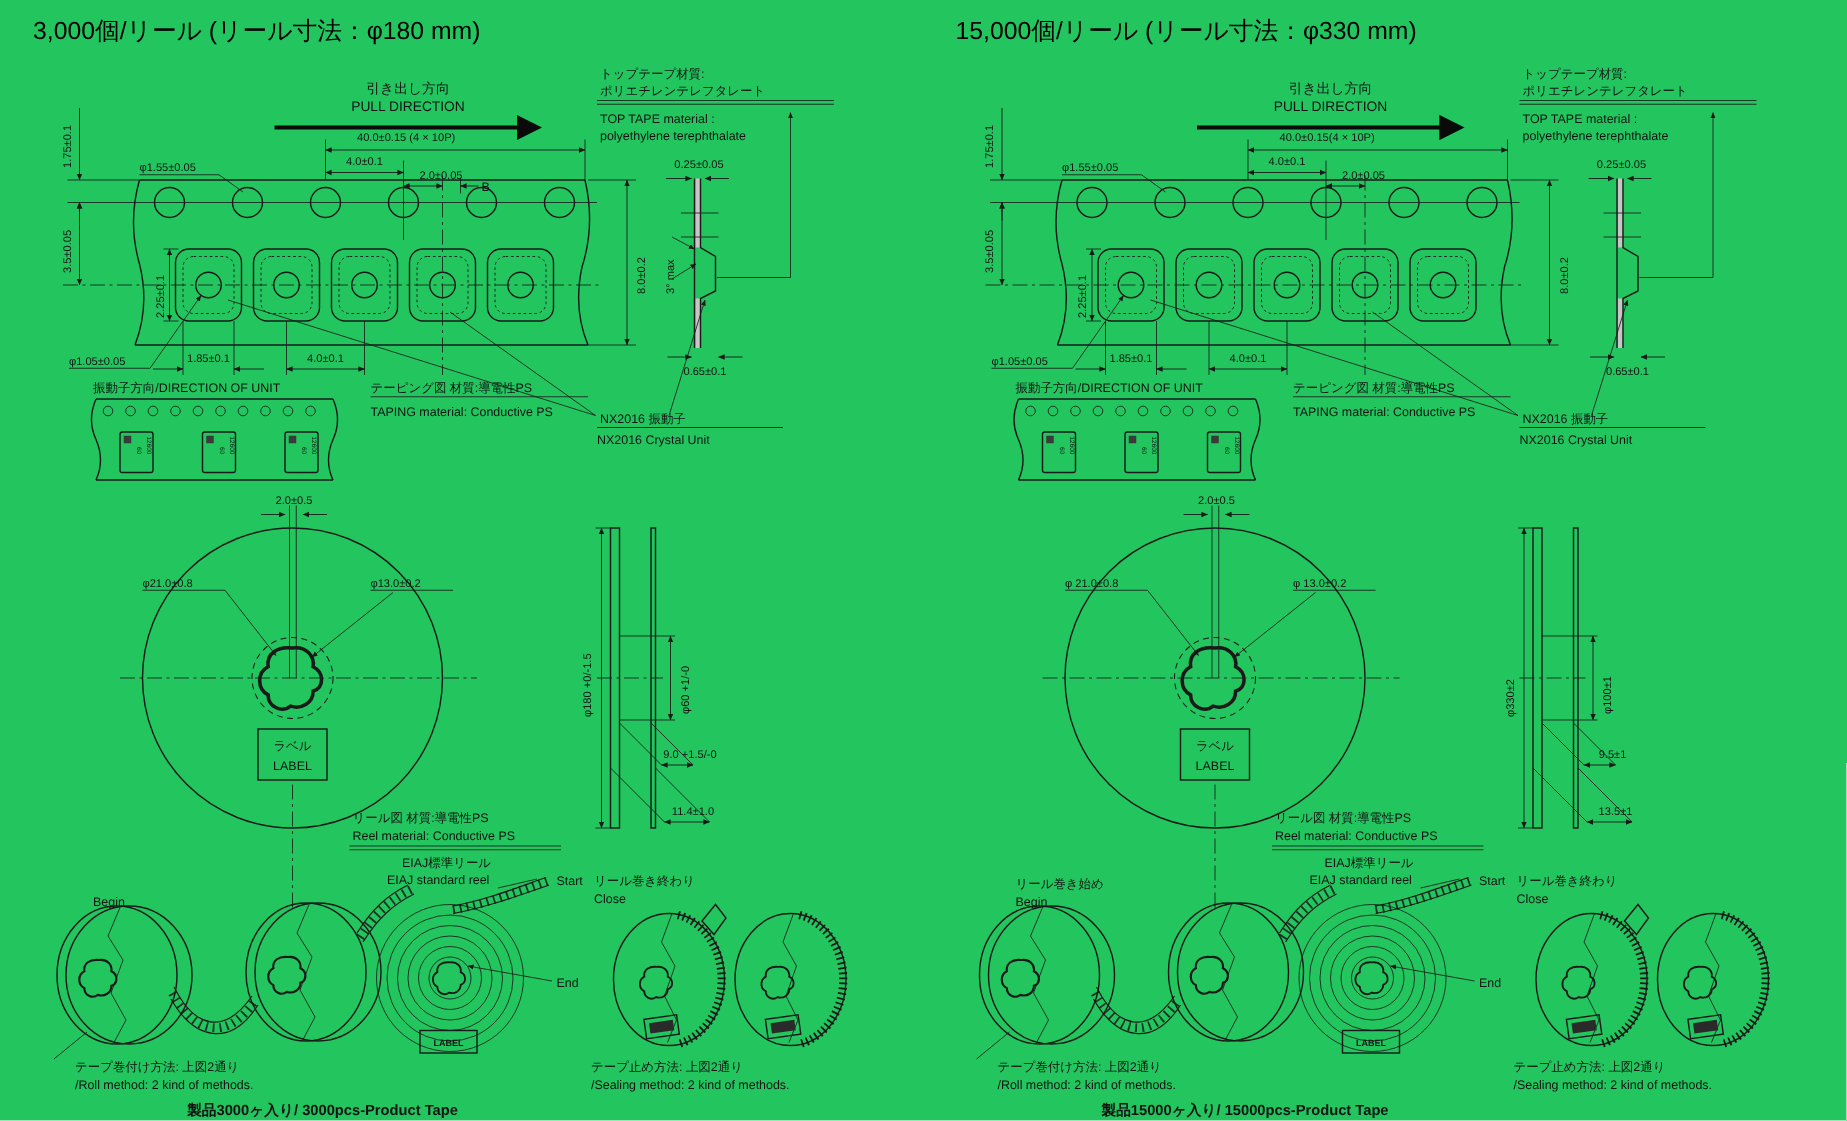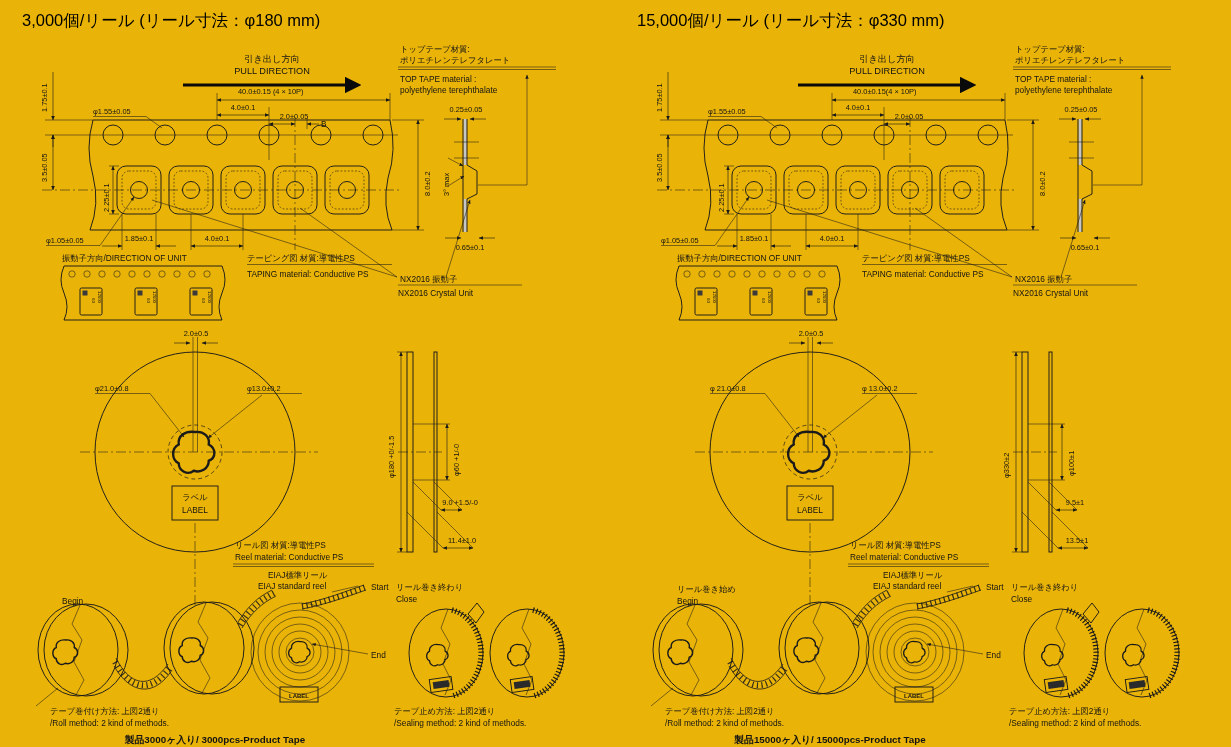--- a/index.html
+++ b/index.html
@@ -1,16 +1,16 @@
 <!DOCTYPE html>
 <html><head>
 <meta charset="utf-8">
 <style>
   html,body{margin:0;padding:0;background:#fff;}
-  .page{width:1231px;height:747px;background:#eab308;display:flex;overflow:hidden;text-decoration:underline;}
+  .page{width:1231px;height:747px;background:#22c55e;display:flex;overflow:hidden;text-decoration:underline;}
   .panel{width:615px;height:747px;position:relative;flex:0 0 auto;}
   
   #panel-right .left-only{display:none;}
   svg text{fill:#141414;font-family:"Liberation Sans","DejaVu Sans",sans-serif;}
   .title{font-size:16.5px;fill:#000;}
   .t4{font-size:4.3px;}
   .t7{font-size:7.4px;}
   .t8{font-size:8.3px;}
   .t9{font-size:9.2px;}
   .t95b{font-size:9.8px;font-weight:bold;}

